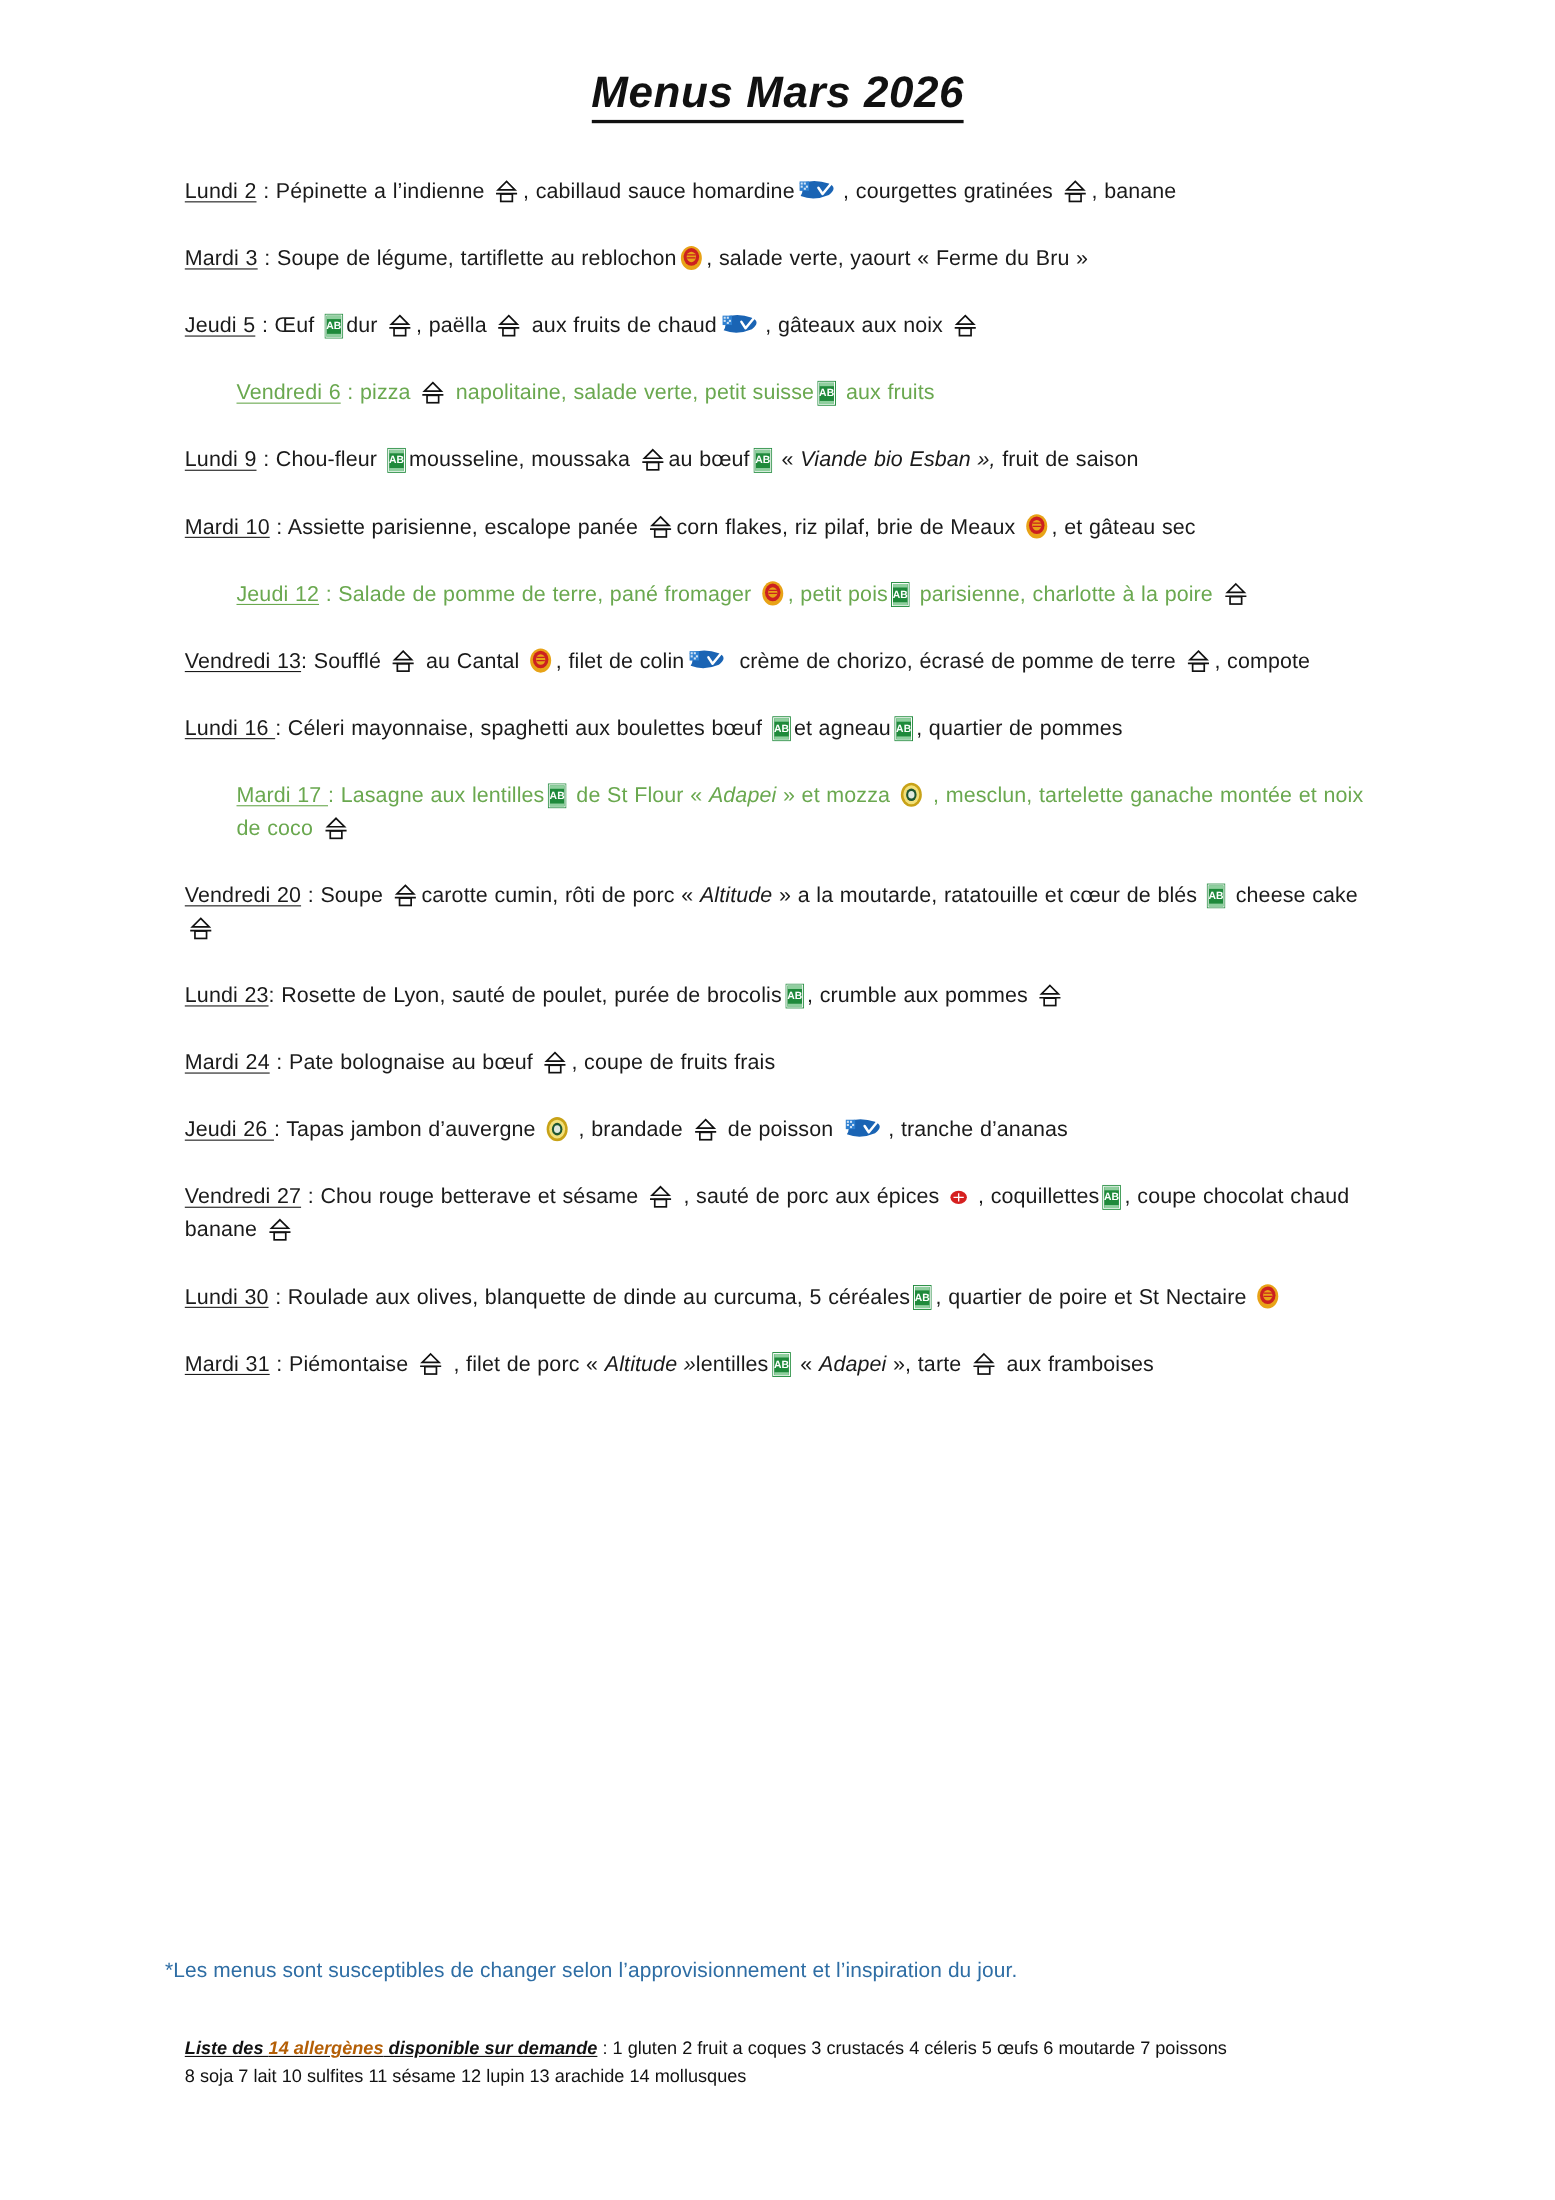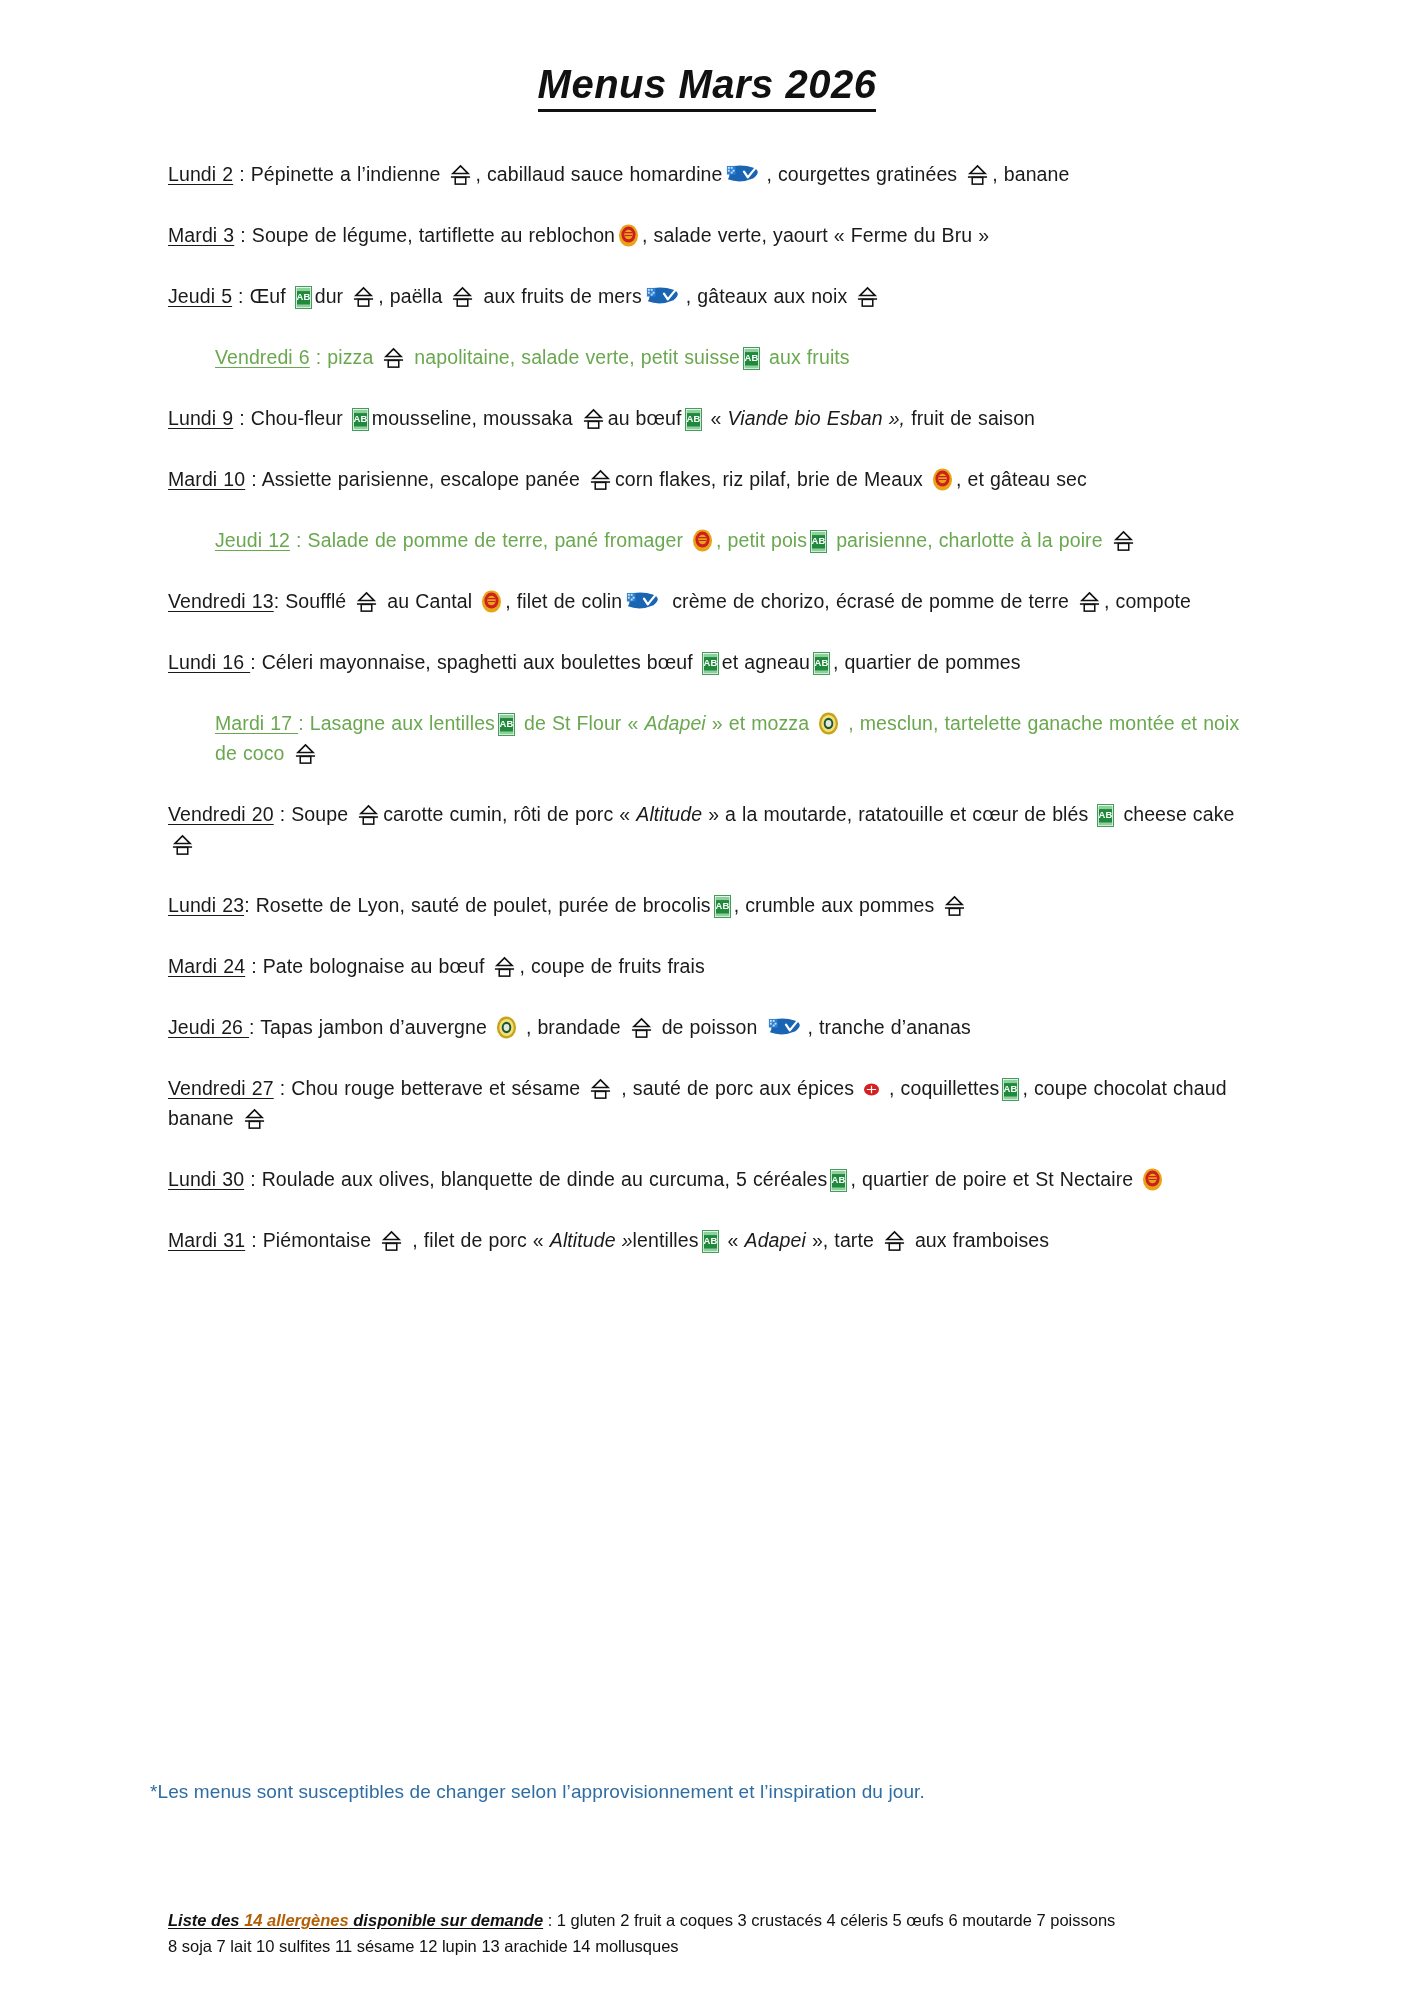--- a/index.html
+++ b/index.html
@@ -102,21 +102,21 @@
     position:absolute;
     left:150px;
     top:1781px;
     font-size:19px;
     color:#2e6da4;
     letter-spacing:.1px;
   }
   .allergens{
     position:absolute;
     left:168px;
-    top:1907px;
+    top:1849px;
     right:150px;
     font-size:16.5px;
     line-height:26px;
     color:#111;
   }
   .allergens .head{
     font-weight:bold;
     font-style:italic;
     text-decoration:underline;
     text-underline-offset:2px;
@@ -162,21 +162,21 @@
             <rect x="2" y="19.4" width="14" height="3" fill="#8fcf9e"></rect>
             <text x="9" y="15" font-family="Liberation Sans, sans-serif" font-size="10" font-weight="bold" fill="#fff" text-anchor="middle">AB</text>
           </svg></span><span>dur </span><span class="logo logo-house"><svg viewBox="0 0 24 24" width="23" height="23">
             <path d="M12 2 L20 10 L4 10 Z" fill="none" stroke="#111" stroke-width="1.6"></path>
             <rect x="6.5" y="14" width="11" height="7" fill="none" stroke="#111" stroke-width="1.6"></rect>
             <line x1="2" y1="13.6" x2="22" y2="13.6" stroke="#111" stroke-width="1.6"></line>
           </svg></span><span>, paëlla </span><span class="logo logo-house"><svg viewBox="0 0 24 24" width="23" height="23">
             <path d="M12 2 L20 10 L4 10 Z" fill="none" stroke="#111" stroke-width="1.6"></path>
             <rect x="6.5" y="14" width="11" height="7" fill="none" stroke="#111" stroke-width="1.6"></rect>
             <line x1="2" y1="13.6" x2="22" y2="13.6" stroke="#111" stroke-width="1.6"></line>
-          </svg></span><span> aux fruits de mers</span><span class="logo logo-fish"><svg viewBox="0 0 40 22" width="38" height="21">
+          </svg></span><span> aux fruits de chaud</span><span class="logo logo-fish"><svg viewBox="0 0 40 22" width="38" height="21">
             <path d="M2 4 Q16 -1 30 4 Q39 8 30 15 Q16 21 3 16 Q7 10 2 4 Z" fill="#1a64b4"></path>
             <rect x="2" y="2" width="9" height="9" fill="#2d7fd0"></rect>
             <rect x="3" y="3" width="2" height="2" fill="#cfe2f5"></rect>
             <rect x="6" y="3" width="2" height="2" fill="#cfe2f5"></rect>
             <rect x="3" y="6" width="2" height="2" fill="#cfe2f5"></rect>
             <rect x="8" y="6" width="2" height="2" fill="#cfe2f5"></rect>
             <rect x="6" y="8" width="2" height="2" fill="#cfe2f5"></rect>
             <path d="M20 8 L24 14 L33 3" fill="none" stroke="#fff" stroke-width="2.4" stroke-linecap="round" stroke-linejoin="round"></path>
           </svg></span><span>, gâteaux aux noix </span><span class="logo logo-house"><svg viewBox="0 0 24 24" width="23" height="23">
             <path d="M12 2 L20 10 L4 10 Z" fill="none" stroke="#111" stroke-width="1.6"></path>

